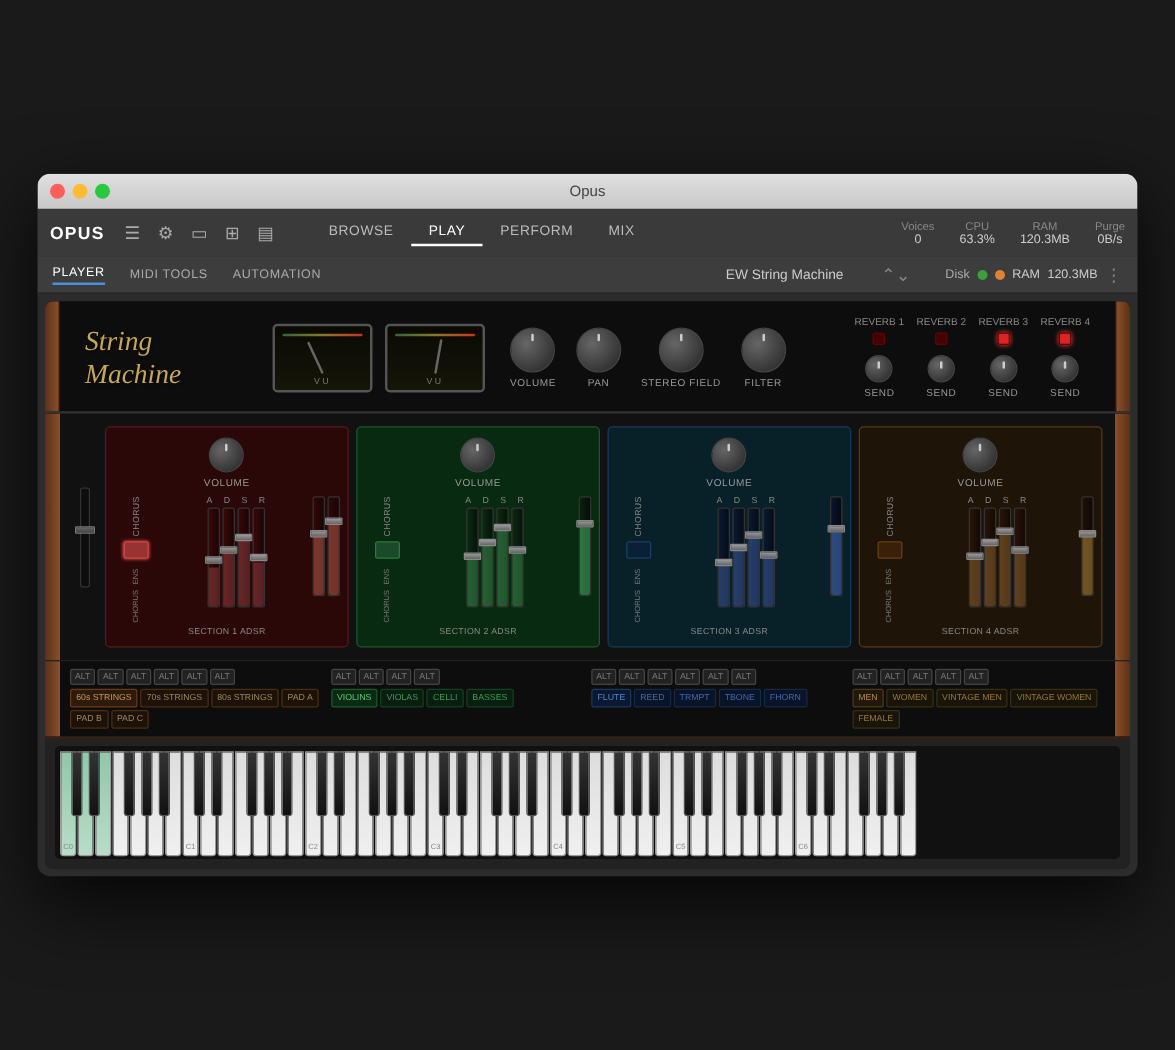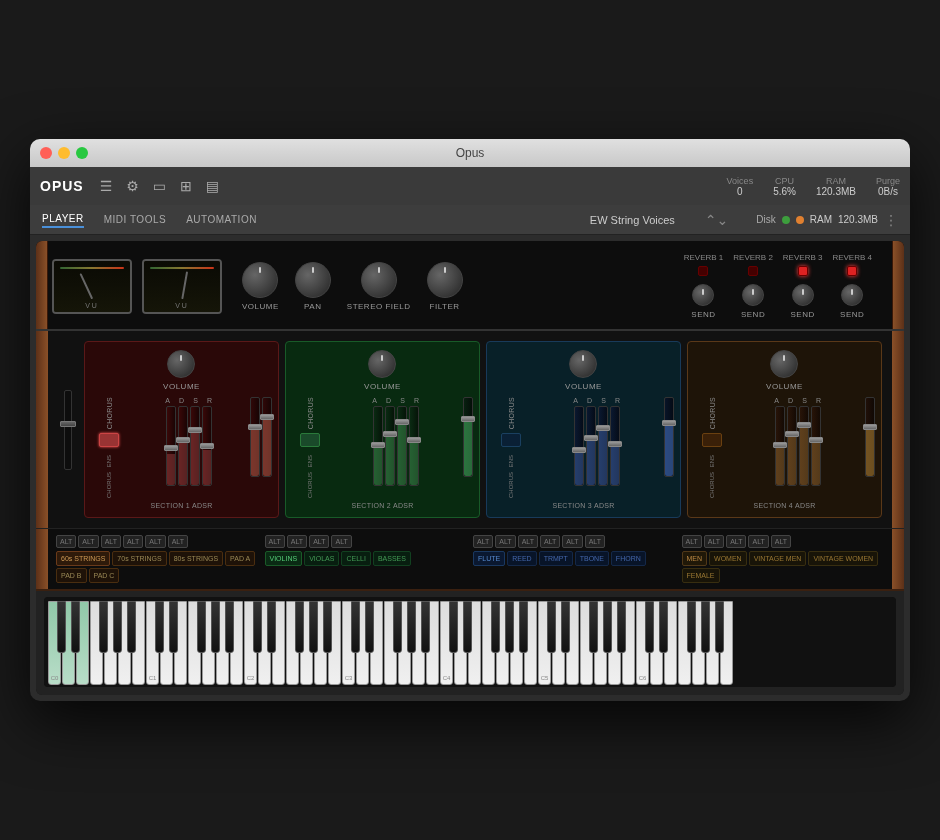--- a/index.html
+++ b/index.html
@@ -331,63 +331,72 @@
     <span class="title-bar-title">Opus</span>
   </div>
 
   <div class="nav-bar">
     <span class="opus-logo">OPUS</span>
     <span class="nav-icon">☰</span>
     <span class="nav-icon">⚙</span>
     <span class="nav-icon">▭</span>
     <span class="nav-icon">⊞</span>
     <span class="nav-icon">▤</span>
+    <div class="nav-buttons">
+      <span class="nav-btn">BROWSE</span>
+      <span class="nav-btn active">PLAY</span>
+      <span class="nav-btn">PERFORM</span>
+      <span class="nav-btn">MIX</span>
+    </div>
     <div class="nav-right">
       <div class="nav-stat">
         <span class="nav-stat-label">Voices</span>
         <span class="nav-stat-value">0</span>
       </div>
       <div class="nav-stat">
         <span class="nav-stat-label">CPU</span>
-        <span class="nav-stat-value">5.6%</span>
+        <span class="nav-stat-value">63.3%</span>
       </div>
       <div class="nav-stat">
         <span class="nav-stat-label">RAM</span>
         <span class="nav-stat-value">120.3MB</span>
       </div>
       <div class="nav-stat">
         <span class="nav-stat-label">Purge</span>
         <span class="nav-stat-value">0B/s</span>
       </div>
     </div>
   </div>
 
   <div class="sub-nav">
     <span class="sub-nav-btn active">PLAYER</span>
     <span class="sub-nav-btn">MIDI TOOLS</span>
     <span class="sub-nav-btn">AUTOMATION</span>
-    <span class="sub-nav-title">EW String Voices</span>
+    <span class="sub-nav-title">EW String Machine</span>
     <span style="font-size:14px;color:#888;margin-right:8px;">⌃⌄</span>
     <div class="sub-nav-purge">
       <span style="cursor:pointer">Disk</span>
       <div class="dot dot-green"></div>
       <div class="dot dot-orange"></div>
       <span class="ram-text">RAM</span>
       <span class="ram-text">120.3MB</span>
       <span style="color:#888;font-size:14px;cursor:pointer">⋮</span>
     </div>
   </div>
 
   <div class="plugin-body">
 
     <div class="master-section">
 
       <div style="position:absolute;left:0;top:0;bottom:0;width:12px;background:linear-gradient(to right,#5c3018,#8a5028);border-right:1px solid #3a1808;"></div>
       <div style="position:absolute;right:0;top:0;bottom:0;width:12px;background:linear-gradient(to left,#5c3018,#8a5028);border-left:1px solid #3a1808;"></div>
 
+      <div style="margin-left:16px;min-width:130px;">
+        <div class="string-machine-logo">String<br>Machine</div>
+      </div>
 
       <div class="vu-meters">
         <div class="vu-meter">
           <div style="width:100%;height:100%;background:linear-gradient(to bottom,#0a0a04,#151508);position:relative;">
             <div style="position:absolute;top:6px;left:6px;right:6px;height:2px;background:linear-gradient(to right,#336633,#887730,#cc3318);border-radius:1px;"></div>
             <div style="position:absolute;top:10px;left:50%;width:1.5px;height:28px;background:#666;transform-origin:bottom;transform:translateX(-50%) rotate(-25deg);border-radius:1px;"></div>
             <div style="position:absolute;bottom:3px;width:100%;text-align:center;font-size:7px;color:#777;letter-spacing:2px;">VU</div>
           </div>
         </div>
         <div class="vu-meter">

